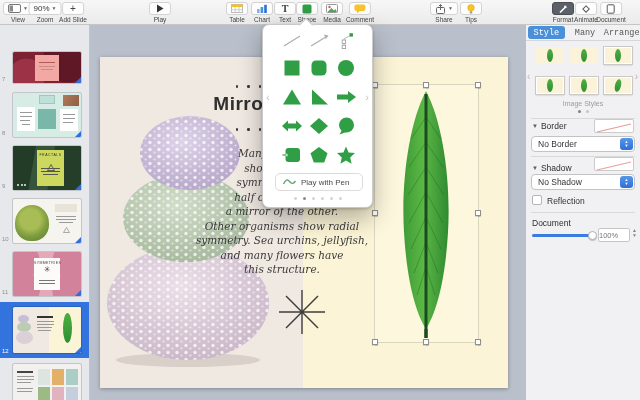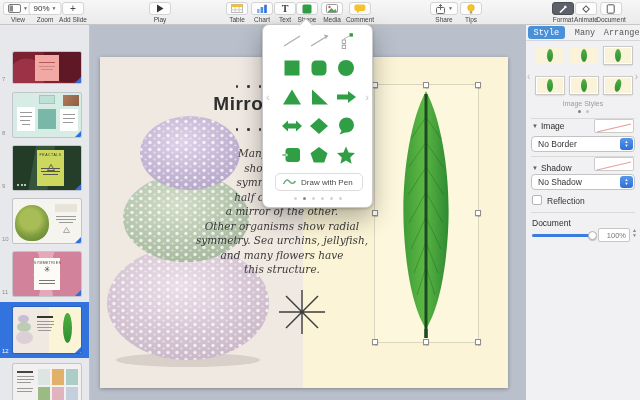--- a/index.html
+++ b/index.html
@@ -76,21 +76,21 @@
   .disc{font-size:6px;color:#606060;}
   .prev-thumb{position:absolute;right:6px;width:40px;height:14px;background:#fff;border:1px solid #cbcbcb;border-radius:2px;}
   .selectbox{position:absolute;left:5px;right:5px;height:16px;background:#fff;border:1px solid #c3c3c3;
     border-radius:4px;font-size:8.5px;color:#333;display:flex;align-items:center;padding-left:6px;}
   .stepper{position:absolute;right:1px;top:1px;bottom:1px;width:13px;border-radius:3px;
     background:linear-gradient(#5598ea,#2f6fd8);display:flex;flex-direction:column;align-items:center;justify-content:center;color:#fff;font-size:4px;line-height:4px;}
   .checkbox{position:absolute;left:6px;width:10px;height:10px;background:#fff;border:1px solid #b5b5b5;border-radius:2px;}
   .slider-track{position:absolute;left:6px;width:62px;height:3px;border-radius:2px;background:#3b7ce0;}
   .slider-knob{position:absolute;width:9px;height:9px;border-radius:50%;background:#fff;border:1px solid #b0b0b0;box-shadow:0 1px 1px rgba(0,0,0,.2);}
   .valuebox{position:absolute;width:32px;height:14px;background:#fff;border:1px solid #c6c6c6;border-radius:2px;
-    font-size:7.5px;color:#777;display:flex;align-items:center;justify-content:flex-end;padding-right:3px;}
+    font-size:7.5px;color:#777;display:flex;align-items:center;justify-content:flex-start;padding-right:3px;}
   .tiny-steps{position:absolute;font-size:5px;color:#888;line-height:5px;}
 </style>
 </head>
 <body>
 
 <div class="toolbar">
   <div class="tb-item" style="left:18px;">
     <span class="tb-btn">
         <svg width="13" height="9">
           <rect x="0.5" y="0.5" width="12" height="8" rx="1.5" fill="#fff" stroke="#777"></rect>
@@ -527,21 +527,21 @@
       </svg>
   </div>
 
   <span class="pop-chev" style="left:3px;">‹</span>
   <span class="pop-chev" style="right:3px;">›</span>
 
   <div class="pen-btn">
     <svg width="15" height="10">
         <path d="M1.5 7 Q4.5 0.5 7.5 4.5 T13.5 4" fill="none" stroke="#69a578" stroke-width="1.4"></path>
       </svg>
-    <span>Draw with Pen</span>
+    <span>Play with Pen</span>
   </div>
   <div class="pagedots">
     <i></i>
       <i class="on"></i>
       <i></i>
       <i></i>
       <i></i>
       <i></i>
   </div>
 </div>
@@ -578,21 +578,21 @@
   <div class="pan-label" style="top:75px;">Image Styles</div>
   <div style="position:absolute;top:85px;width:100%;display:flex;justify-content:center;gap:5px;">
     <i style="width:3px;height:3px;border-radius:50%;background:#7f7f7f;"></i>
     <i style="width:3px;height:3px;border-radius:50%;background:#c6c6c6;"></i>
   </div>
 
   <div class="pan-divider" style="top:93px;"></div>
 
   <div class="sec-head" style="top:96px;">
     <span class="disc">▼</span>
-    <span>Image</span>
+    <span>Border</span>
   </div>
   <div class="prev-thumb" style="top:94px;">
     <svg width="38" height="12">
         <line x1="2" y1="10" x2="36" y2="2" stroke="#e89a9a" stroke-width="1.2"></line>
       </svg>
   </div>
   <div class="selectbox" style="top:111px;">
     <span>No Border</span>
     <span class="stepper">
         <span>▲</span>

